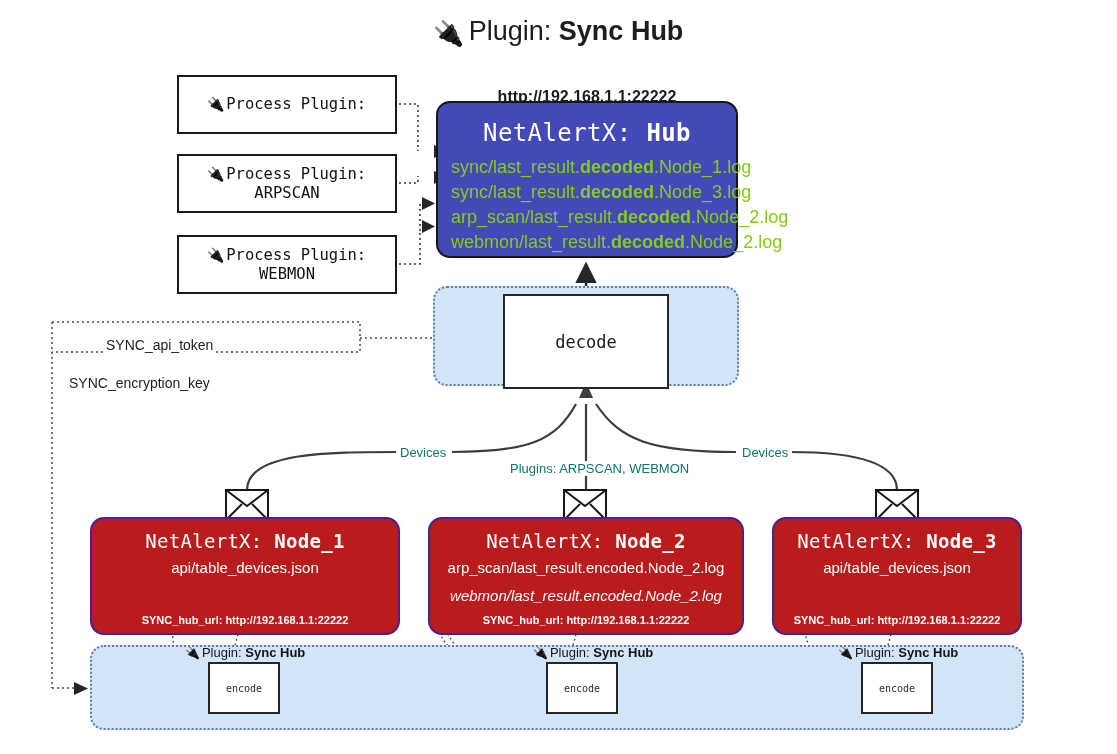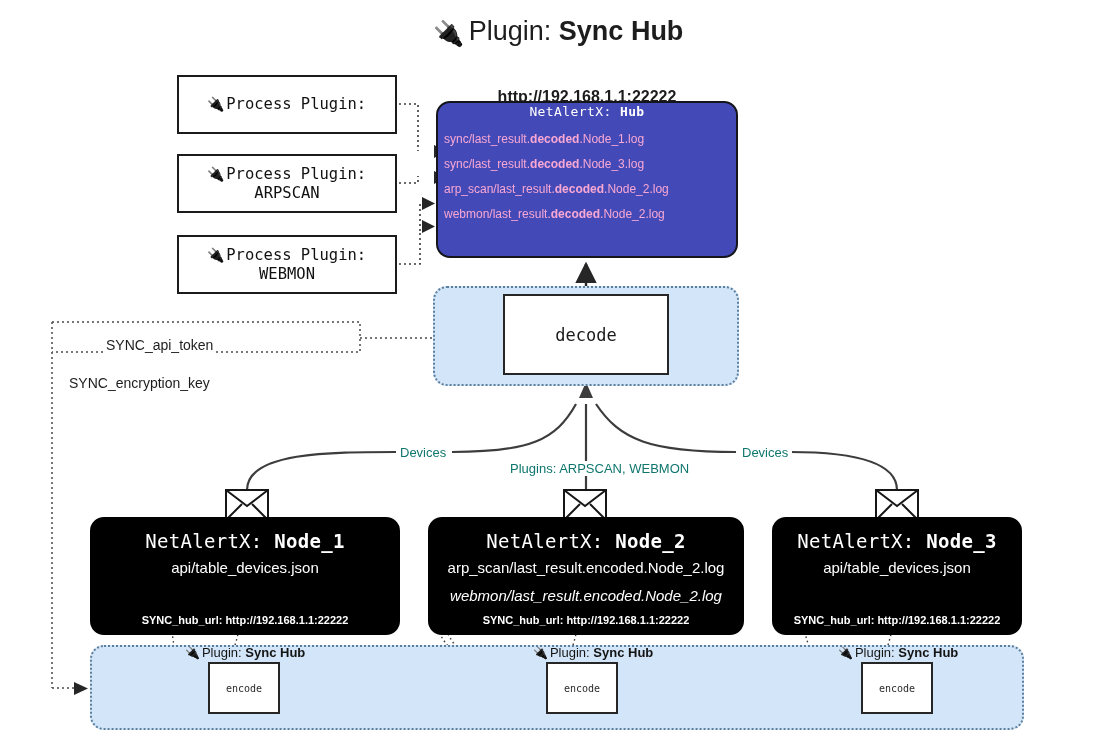--- a/index.html
+++ b/index.html
@@ -28,48 +28,48 @@
   #proc-sync{left:177px;top:75px;}
   #proc-arpscan{left:177px;top:154px;}
   #proc-webmon{left:177px;top:235px;}
 
   
   #hub-url{left:436px;top:88px;width:302px;text-align:center;font-size:16px;
            font-weight:bold;color:#1c1c1c;}
   #hub{left:436px;top:101px;width:302px;height:157px;background:#4349b7;
        border:2px solid #15151c;border-radius:14px;}
   #hub .hub-title{font-family:"DejaVu Sans Mono","Liberation Mono",monospace;
-       font-size:13px;color:#fff;text-align:center;margin-top:1px;letter-spacing:.4px;}
+       font-size:24px;color:#fff;text-align:center;margin-top:16px;letter-spacing:.4px;}
   #hub .hub-title b{font-weight:bold;}
-  #hub .logline{color:#f9a8d4;font-size:12px;line-height:25px;padding-left:6px;
+  #hub .logline{color:#84cc16;font-size:18px;line-height:25px;padding-left:13px;
        white-space:nowrap;}
   #hub .logs{margin-top:8px;}
   #hub .logline b{font-weight:bold;}
 
   
   #decode-wrap{left:433px;top:286px;width:306px;height:100px;background:#d3e6f9;
        border:2px dotted #5d7f9e;border-radius:14px;}
-  #decode{left:503px;top:294px;width:166px;height:81px;background:#fff;
+  #decode{left:503px;top:294px;width:166px;height:95px;background:#fff;
        border:2px solid #262626;
        font-family:"DejaVu Sans Mono","Liberation Mono",monospace;font-size:17px;
        display:flex;align-items:center;justify-content:center;color:#1a1a1a;}
 
   
   .tokenlbl{font-size:14px;color:#1d1d1d;background:#fff;padding:0 3px;white-space:nowrap;margin-top:20px;}
   #tok-api{left:103px;top:317px;}
   #tok-key{left:66px;top:355px;}
 
   
   .edgelbl{font-size:13px;color:#0f766e;background:#fff;padding:0 4px;white-space:nowrap;}
   #lbl-dev-left{left:396px;top:445px;}
   #lbl-dev-right{left:738px;top:445px;}
   #lbl-plugins{left:506px;top:461px;}
 
   
-  .nodebox{height:118px;background:#000000;border:2px solid #000000;border-radius:14px;
+  .nodebox{height:118px;background:#b91c1c;border:2px solid #4c1d95;border-radius:14px;
            color:#fff;}
   .nodebox .n-title{font-family:"DejaVu Sans Mono","Liberation Mono",monospace;
            font-size:19px;text-align:center;margin-top:11px;letter-spacing:.3px;}
   .nodebox .n-title b{font-weight:bold;}
   .nodebox .n-line{font-size:15px;text-align:center;line-height:24px;margin-top:4px;
            white-space:nowrap;}
   .nodebox .n-hub{font-size:11px;font-weight:bold;text-align:center;
            position:absolute;left:0;right:0;bottom:7px;white-space:nowrap;}
   #node1{left:90px;top:517px;width:310px;}
   #node2{left:428px;top:517px;width:316px;}

